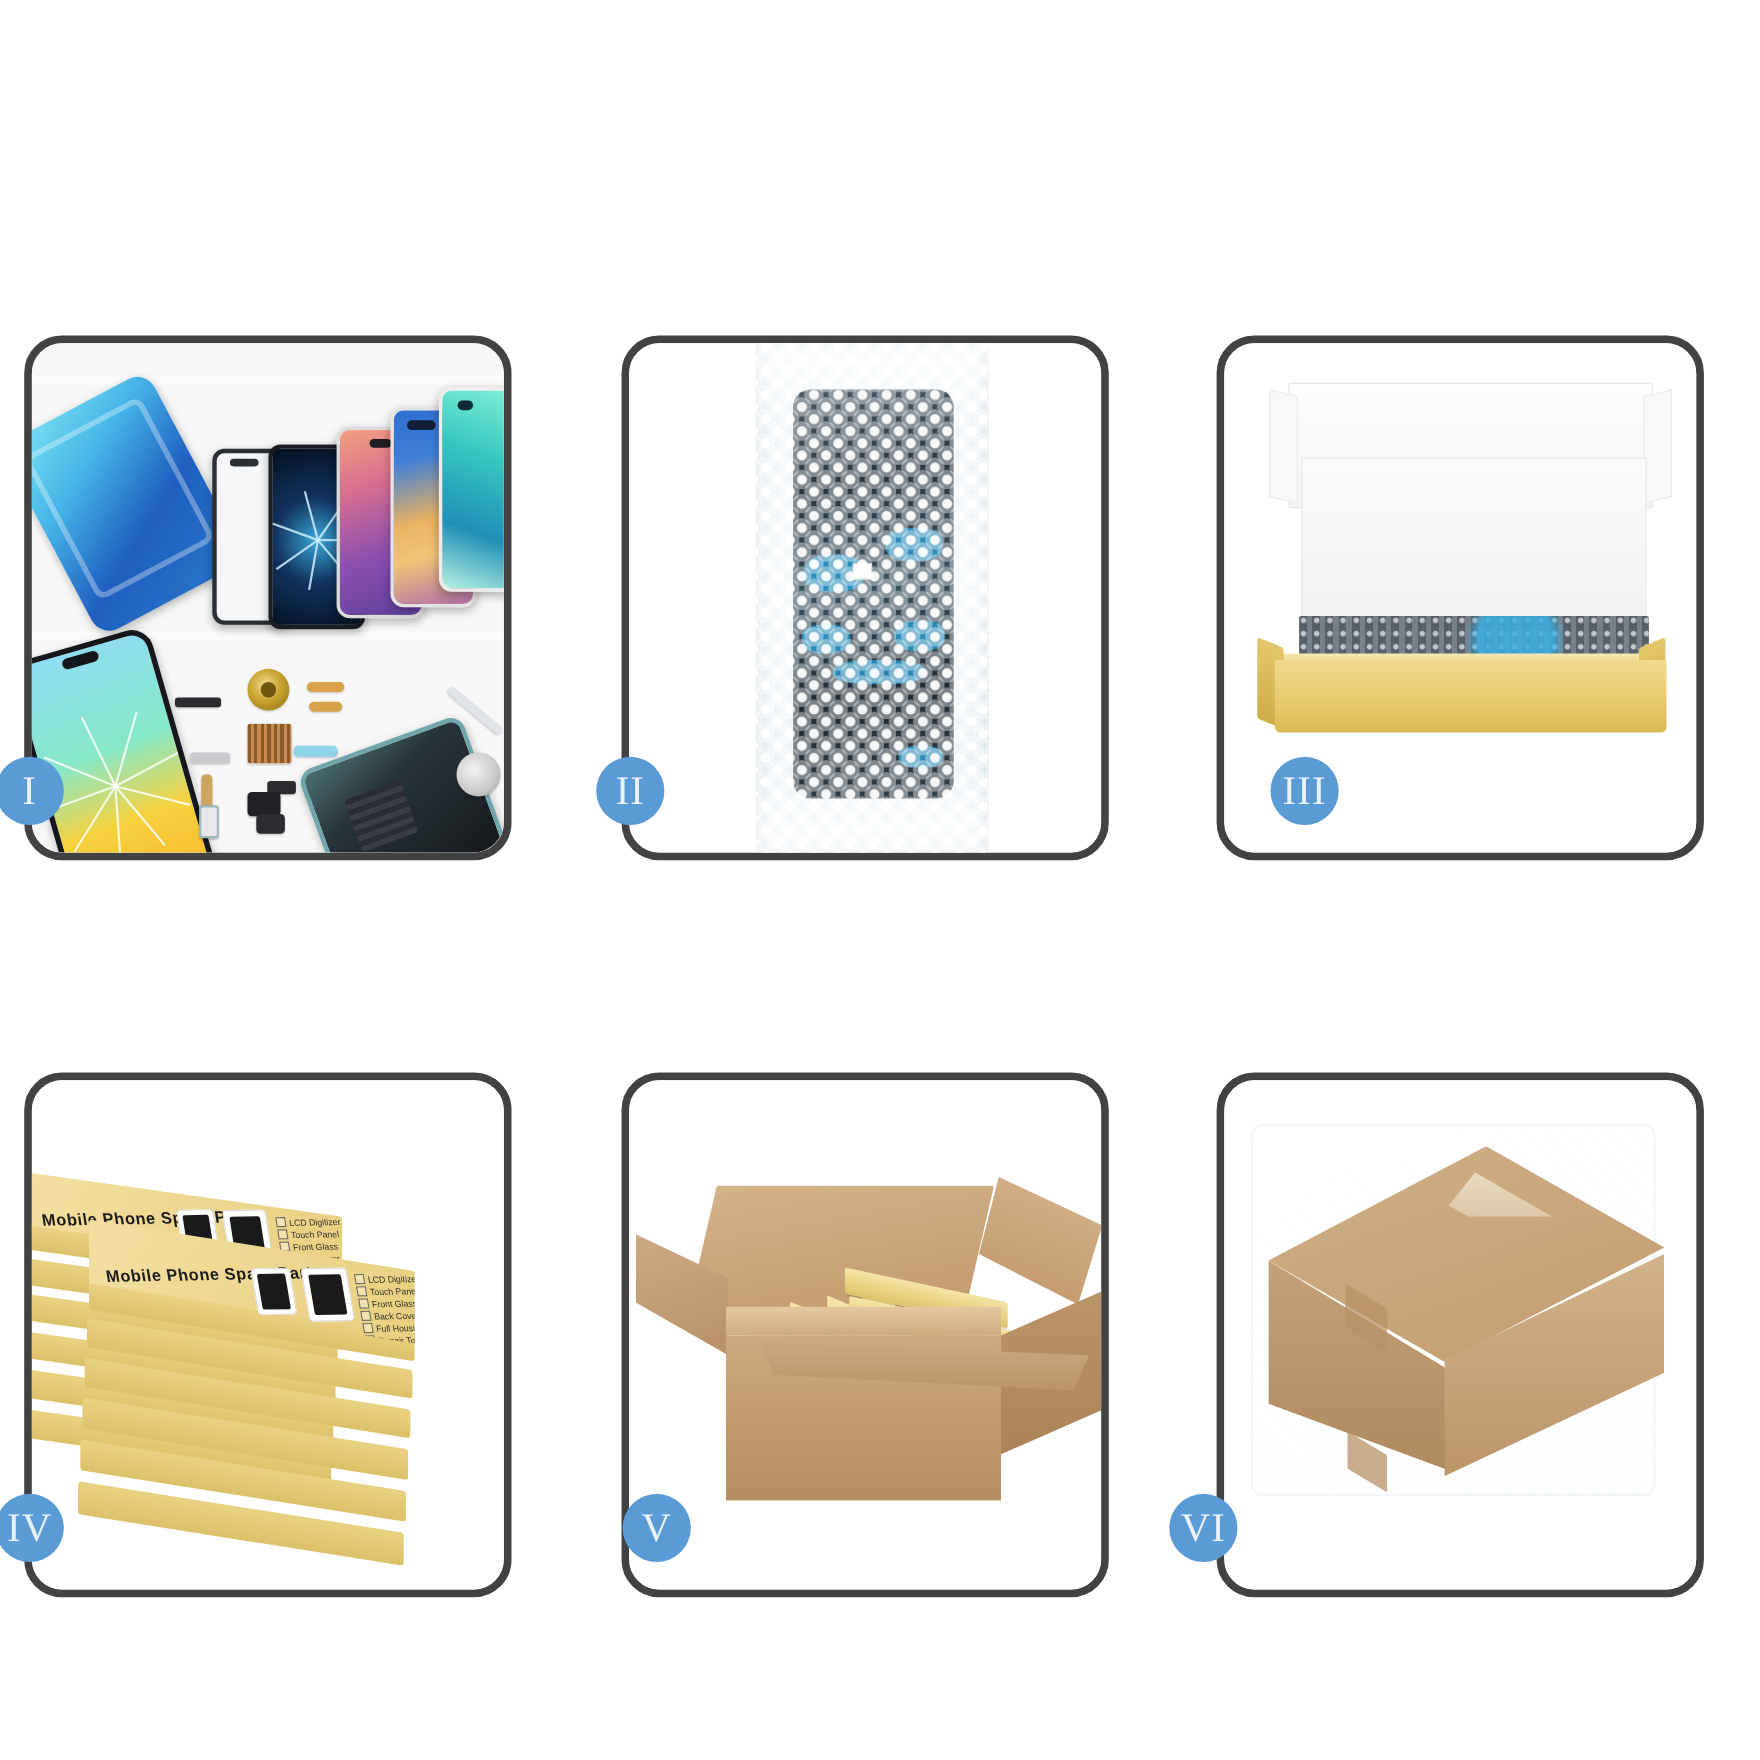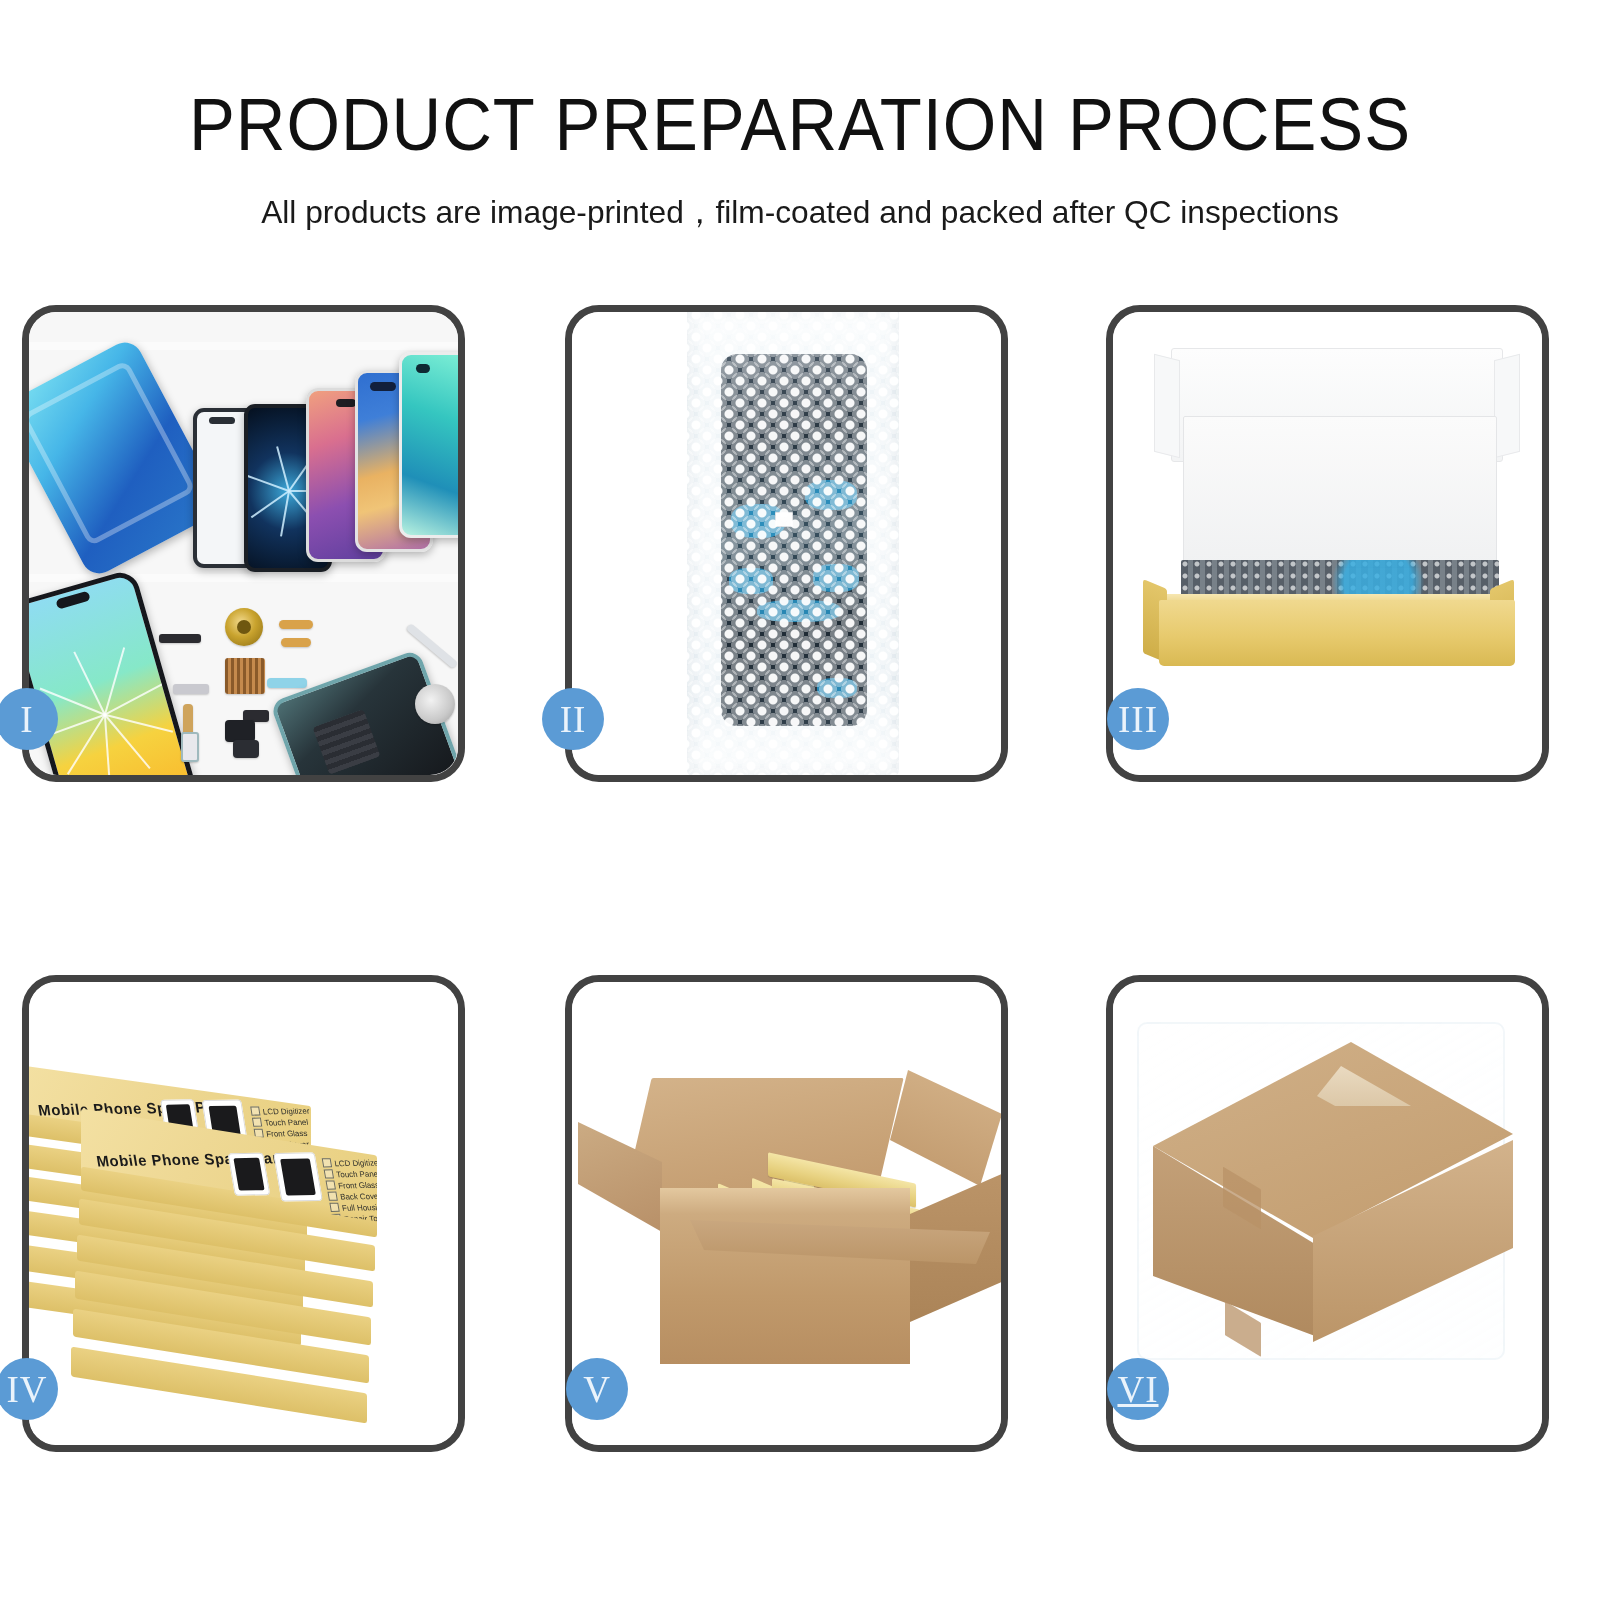--- a/index.html
+++ b/index.html
@@ -27,24 +27,24 @@
   .p4{left:22px;  top:975px;}
   .p5{left:565px; top:975px;}
   .p6{left:1106px;top:975px;}
 
   .badge{position:absolute;width:62px;height:62px;border-radius:50%;
          background:#5b9bd5;color:#eaf3fb;display:flex;align-items:center;
          justify-content:center;font-family:"Liberation Serif","DejaVu Serif",serif;
          font-size:37px;line-height:1;letter-spacing:1px;z-index:40;}
   .badge.b1{left:-4px;  top:688px;}
   .badge.b2{left:542px; top:688px;}
-  .badge.b3{left:1107px;top:688px;}
+  .badge.b3{left:1155px;top:688px;}
   .badge.b4{left:-4px;  top:1358px;}
   .badge.b5{left:566px; top:1358px;}
-  .badge.b6{left:1107px;top:1358px;text-decoration:underline;}
+  .badge.b6{left:1063px;top:1358px;}
 
   
   .p1 .stage{background:#f7f7f7;}
   .sheen{position:absolute;left:0;right:0;height:8px;background:#ffffff;opacity:.55;}
   .ph{position:absolute;border-radius:13px;box-shadow:0 3px 9px rgba(0,0,0,.28);}
   .adh{left:8px;top:48px;width:150px;height:196px;border-radius:18px;
        background:linear-gradient(150deg,#7fe3f2 0%,#46b6e8 30%,#1f5fc0 62%,#2a77c9 100%);
        transform:rotate(-28deg);}
   .adh:after{content:"";position:absolute;left:14px;top:18px;right:16px;bottom:30px;
        border:5px solid rgba(255,255,255,.32);border-radius:10px;}
@@ -212,24 +212,20 @@
   .s-tab{position:absolute;background:#b89167;opacity:.75;border-radius:1px;}
   .s-wrap{position:absolute;left:24px;top:40px;width:364px;height:334px;
        border-radius:10px;border:2px solid rgba(210,225,235,.55);opacity:.5;
        background:linear-gradient(150deg,rgba(255,255,255,.5),rgba(235,245,250,.12));}
 </style>
 </head>
 <body>
 
 <div class="page">
 
-  <div class="header">
-    <div class="title">PRODUCT PREPARATION PROCESS</div>
-    <div class="subtitle">All products are image-printed，film-coated and packed after QC inspections</div>
-  </div>
 
   <div class="grid">
 
     <div class="panel p1">
       <div class="stage">
         <div class="sheen" style="top:30px"></div>
         <div class="sheen" style="top:262px"></div>
         <div class="ph adh"></div>
         <div class="ph glass"></div>
         <div class="ph lcd">

